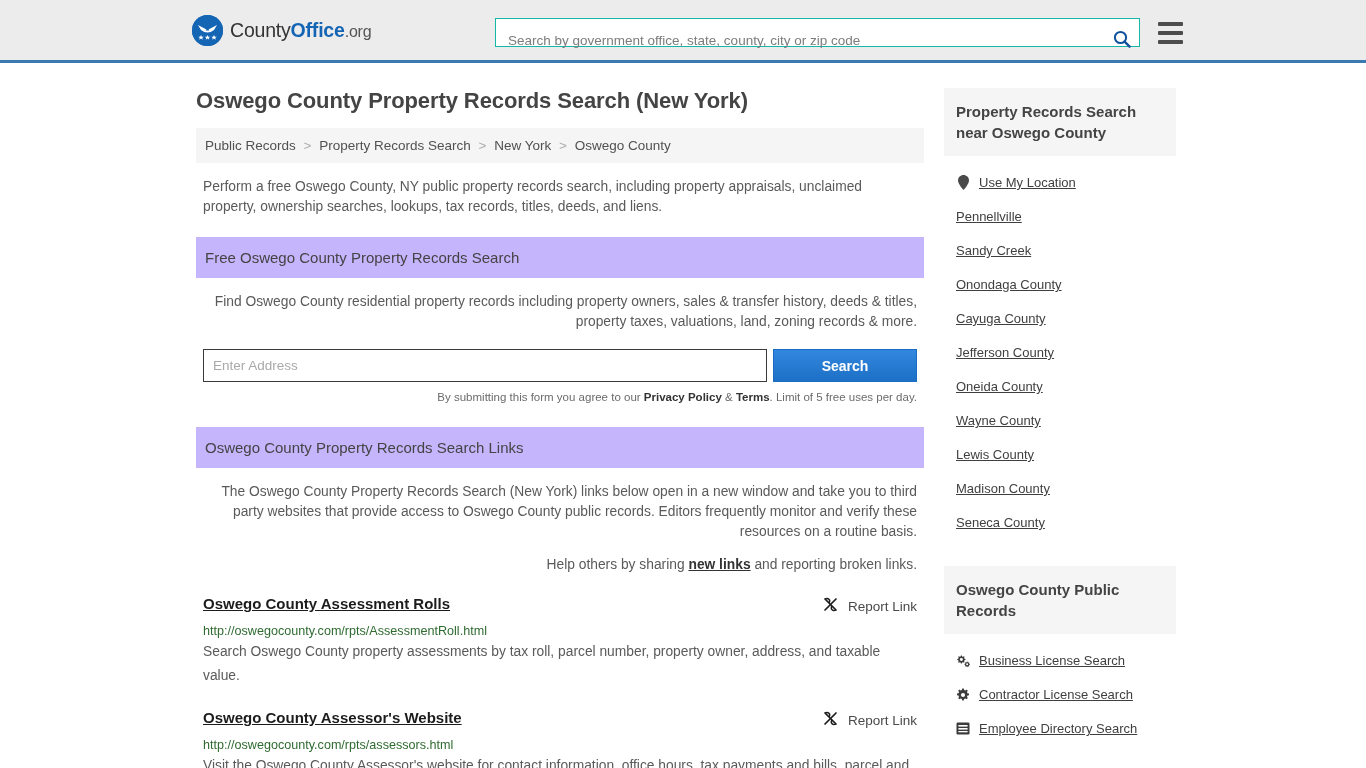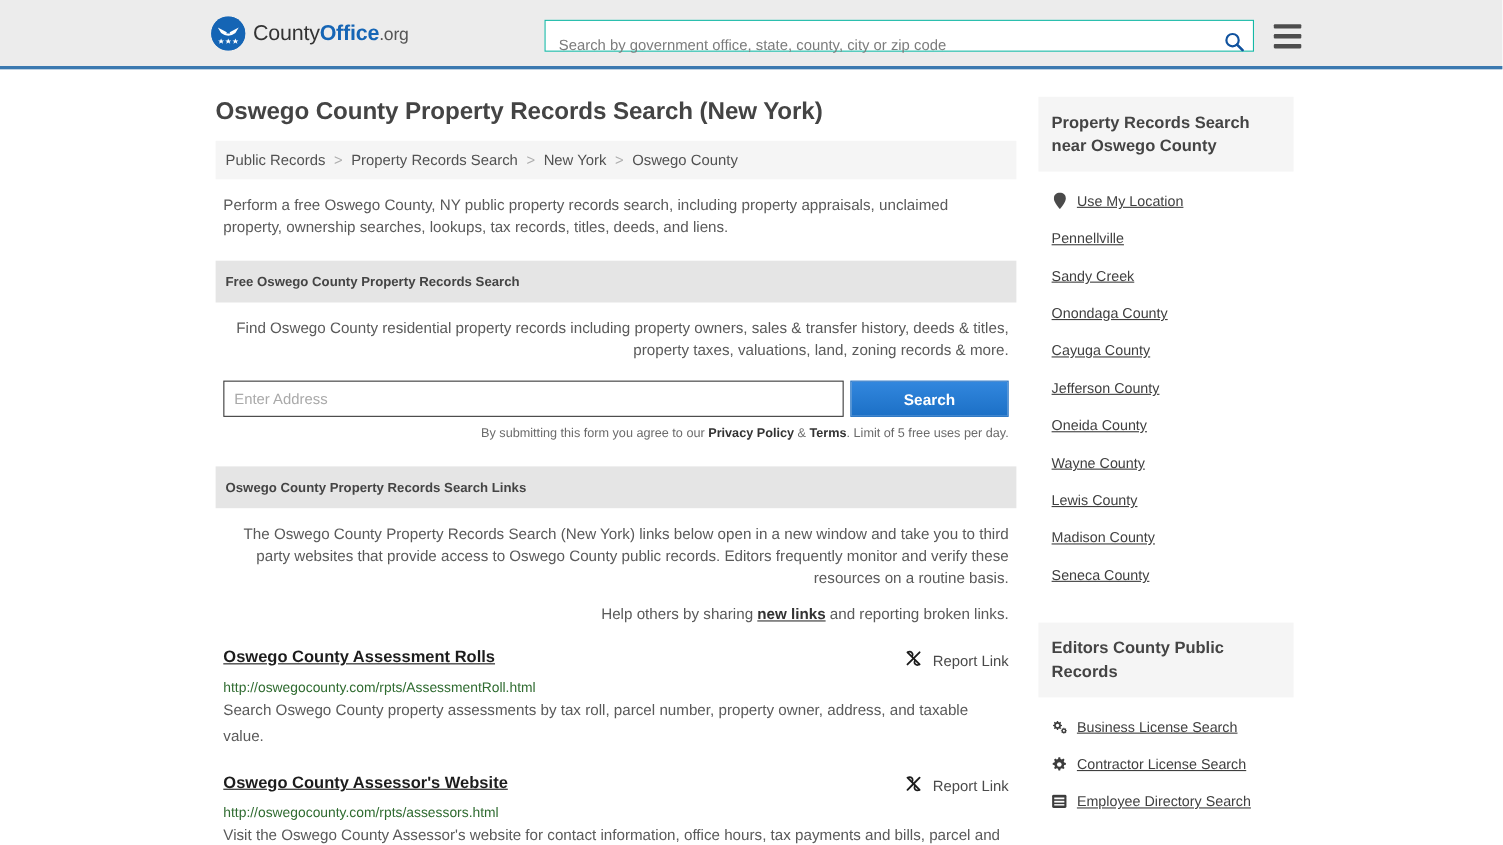--- a/index.html
+++ b/index.html
@@ -123,24 +123,24 @@
   .intro-text {
     font-size: 13.8px;
     line-height: 20px;
     color: #5a5a5a;
     padding: 14px 7px 0 7px;
     margin: 0 0 20px 0;
   }
 
   
   .sec-head {
-    background: #e5e5e5;
+    background: #c4b5fd;
     padding: 12px 9px;
-    font-size: 12px;
-    font-weight: bold;
+    font-size: 15px;
+    font-weight: normal;
     color: #444444;
   }
   .sec-body {
     padding: 14px 7px 0 7px;
     font-size: 13.8px;
     line-height: 20px;
     color: #5a5a5a;
     text-align: right;
   }
   .sec-body p { margin: 0 0 13px 0; }
@@ -404,21 +404,21 @@
           <span class="lbl">Lewis County</span>
         </div>
         <div class="side-item">
           <span class="lbl">Madison County</span>
         </div>
         <div class="side-item">
           <span class="lbl">Seneca County</span>
         </div>
       </div>
 
-      <div class="side-head side-block-2">Editors County Public Records</div>
+      <div class="side-head side-block-2">Oswego County Public Records</div>
       <div class="side-list">
 
         <div class="side-item">
           <span class="ico">
             <svg width="15" height="14" viewBox="0 0 15 14">
               <g fill="#3c3c3c">
                 <path d="M5.2 1 l1.1 0 l0.25 1.1 l0.95 0.4 l0.95 -0.6 l0.8 0.8 l-0.6 0.95 l0.4 0.95 l1.1 0.25 l0 1.1 l-1.1 0.25 l-0.4 0.95 l0.6 0.95 l-0.8 0.8 l-0.95 -0.6 l-0.95 0.4 l-0.25 1.1 l-1.1 0 l-0.25 -1.1 l-0.95 -0.4 l-0.95 0.6 l-0.8 -0.8 l0.6 -0.95 l-0.4 -0.95 l-1.1 -0.25 l0 -1.1 l1.1 -0.25 l0.4 -0.95 l-0.6 -0.95 l0.8 -0.8 l0.95 0.6 l0.95 -0.4 z"></path>
                 <circle cx="5.75" cy="5.45" r="1.6" fill="#ffffff"></circle>
                 <path d="M11.6 7.6 l0.75 0 l0.17 0.75 l0.64 0.27 l0.64 -0.4 l0.53 0.53 l-0.4 0.64 l0.27 0.64 l0.75 0.17 l0 0.75 l-0.75 0.17 l-0.27 0.64 l0.4 0.64 l-0.53 0.53 l-0.64 -0.4 l-0.64 0.27 l-0.17 0.75 l-0.75 0 l-0.17 -0.75 l-0.64 -0.27 l-0.64 0.4 l-0.53 -0.53 l0.4 -0.64 l-0.27 -0.64 l-0.75 -0.17 l0 -0.75 l0.75 -0.17 l0.27 -0.64 l-0.4 -0.64 l0.53 -0.53 l0.64 0.4 l0.64 -0.27 z"></path>
                 <circle cx="11.97" cy="10.55" r="1.05" fill="#ffffff"></circle>

